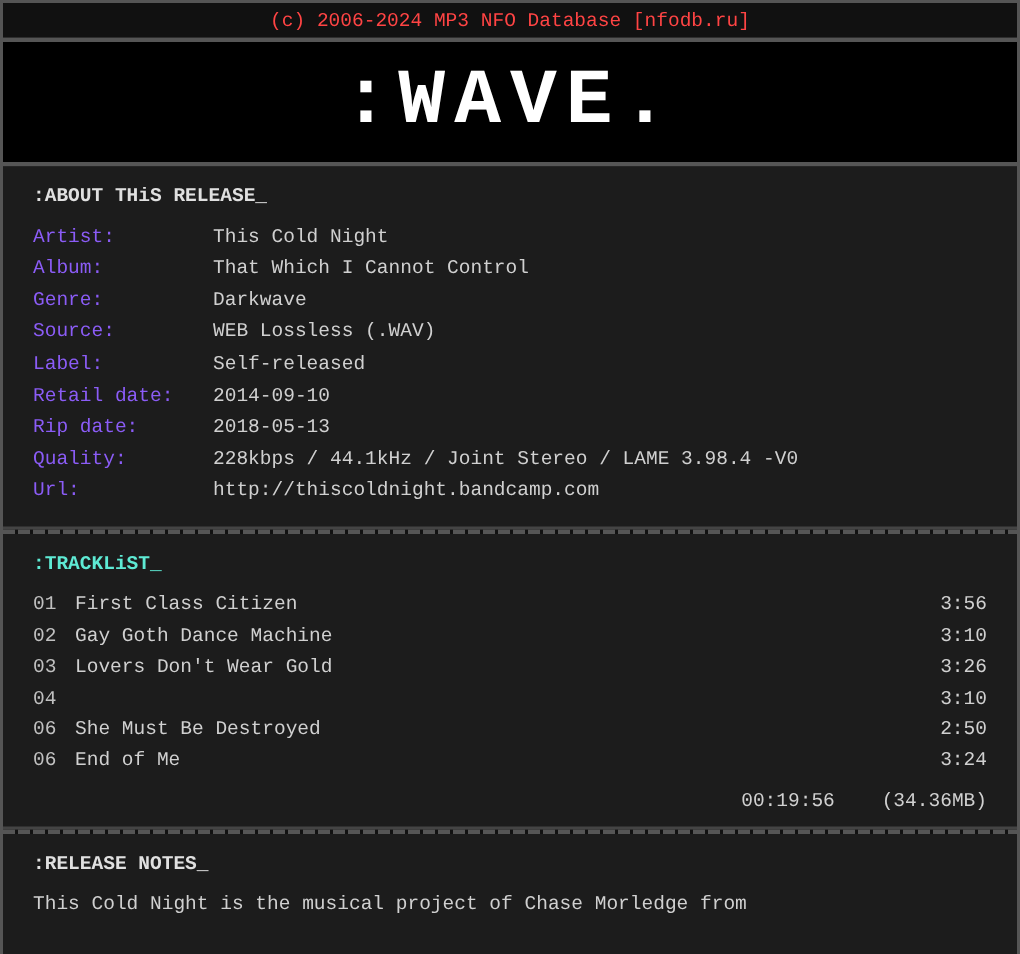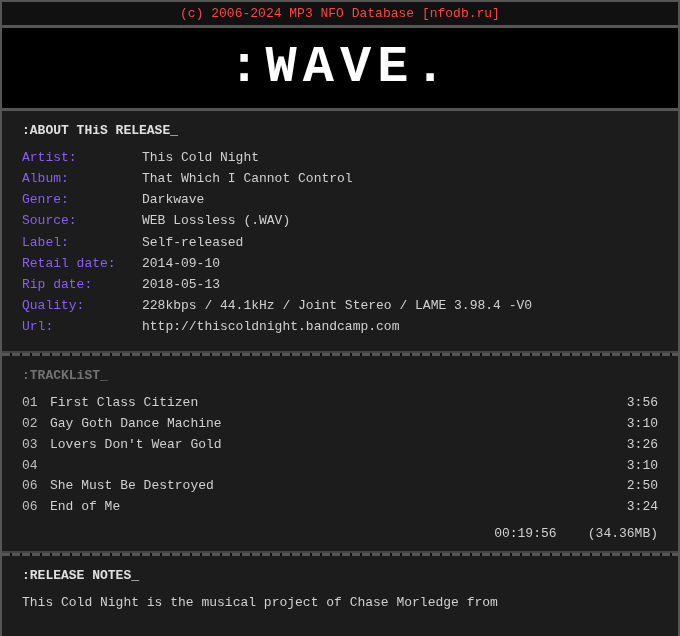--- a/index.html
+++ b/index.html
@@ -85,21 +85,21 @@
     .info-value {
       color: #d0d0d0;
     }
 
     .tracklist-section {
       padding: 12px 20px 10px;
       border-bottom: 2px solid #444;
     }
 
     .tracklist-title {
-      color: #737373;
+      color: #5eead4;
       font-weight: bold;
       margin-bottom: 10px;
       font-size: 13px;
     }
 
     .track-row {
       display: flex;
       justify-content: space-between;
       line-height: 1.6;
       color: #d0d0d0;

